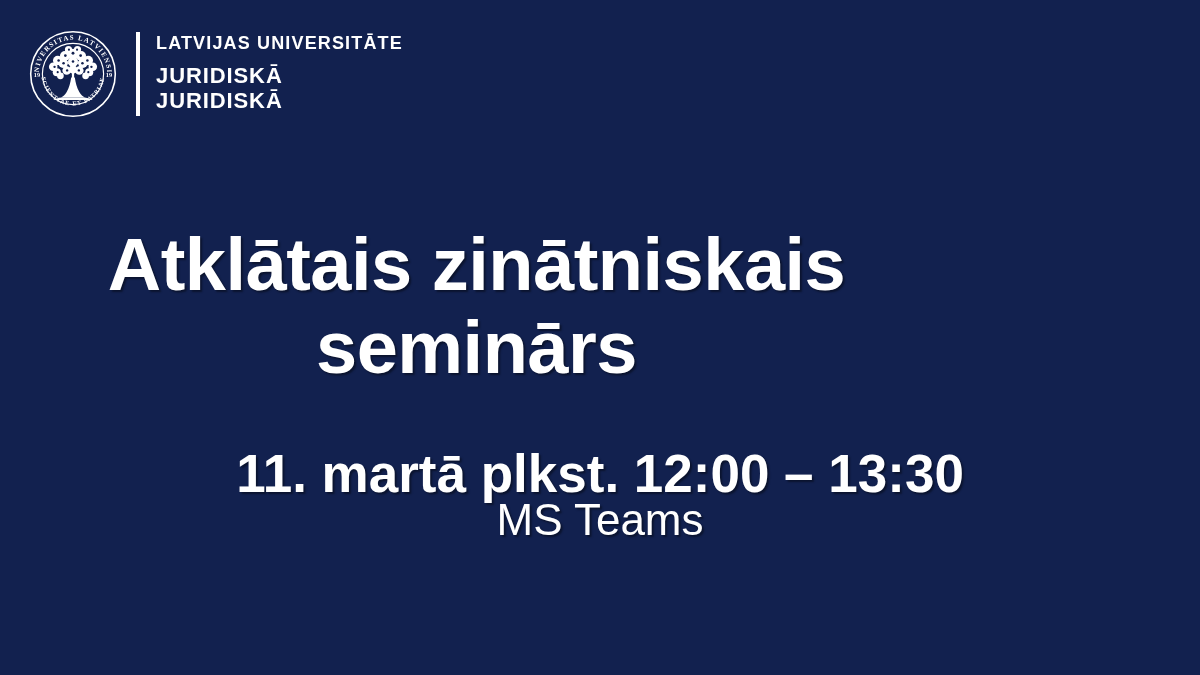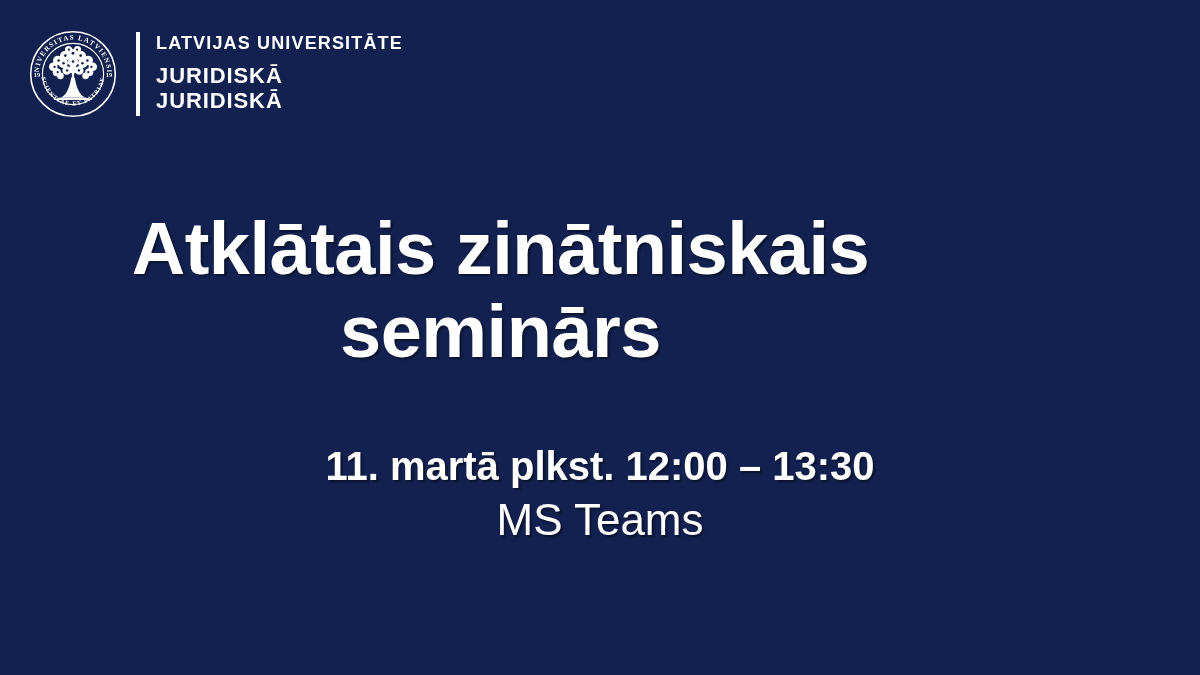--- a/index.html
+++ b/index.html
@@ -79,37 +79,36 @@
     position: absolute;
     left: 0;
     top: 0;
     width: 1200px;
     text-align: center;
     color: #ffffff;
   }
 
   #event-title {
     position: absolute;
-    top: 208px;
+    top: 224px;
     left: 0;
     width: 953px;
     font-size: 74px;
     font-weight: bold;
     line-height: 1.12;
     letter-spacing: -0.5px;
     text-shadow: 2px 2px 2px rgba(0,0,0,0.42);
-    padding-left: 24px;
   }
 
   #event-datetime {
     position: absolute;
     top: 442px;
     left: 0;
     width: 1200px;
-    font-size: 40px;
+    font-size: 53px;
     font-weight: bold;
     line-height: 1.2;
     letter-spacing: 0px;
     text-shadow: 2px 2px 2px rgba(0,0,0,0.42);
   }
 
   #event-platform {
     position: absolute;
     top: 494px;
     left: 0;

